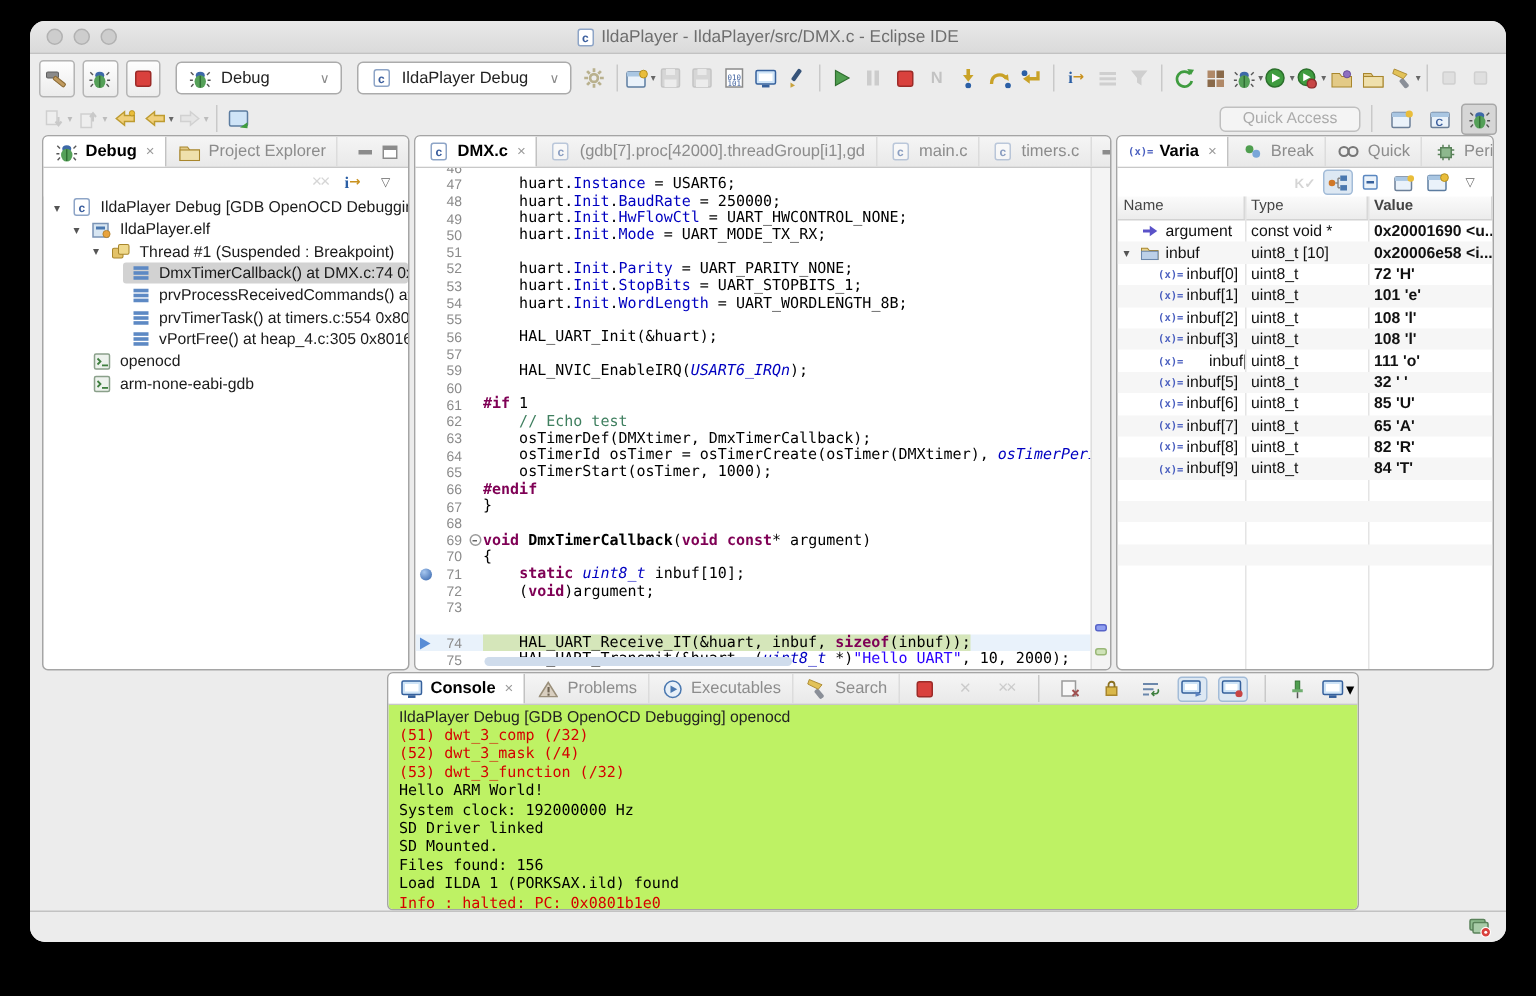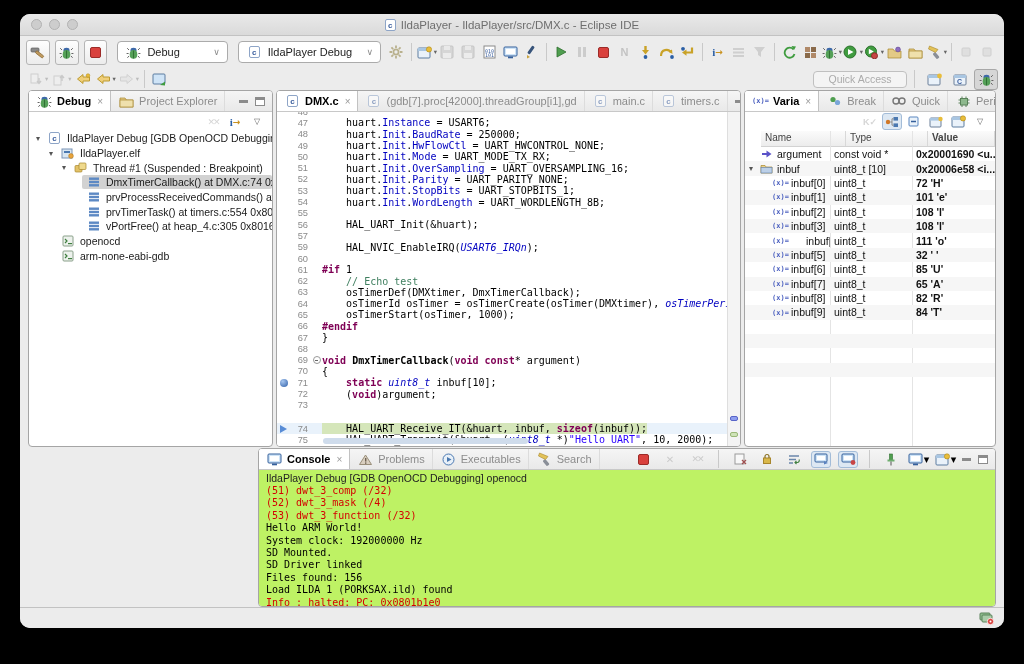--- a/index.html
+++ b/index.html
@@ -84,21 +84,21 @@
   .foldminus{width:8px;height:8px;border:1px solid #9a9a9a;border-radius:50%;position:relative;background:#fff;}
   .foldminus::after{content:"";position:absolute;left:1.5px;right:1.5px;top:3px;height:1px;background:#666;}
   .t-p{color:#000}.t-k{color:#7f0055;font-weight:bold}.t-f{color:#0000c0}
   .t-e{color:#0000c0;font-style:italic}.t-s{color:#2a00ff}.t-c{color:#3f7f5f}
   .t-b{color:#000;font-weight:bold}.t-d{color:#7f0055;font-weight:bold}
   .ruler{position:absolute;right:0;top:21px;bottom:0;width:13px;background:#f4f4f4;border-left:1px solid #dedede;}
   .rmark{position:absolute;left:2px;width:8px;height:5px;border-radius:2px;}
   .hsb{position:absolute;left:46px;bottom:2px;width:205px;height:6px;border-radius:3px;background:#cfdcec;}
 
   
-  .vhead{position:absolute;left:16px;right:0;top:40px;height:16px;display:flex;
+  .vhead{position:absolute;left:0;right:0;top:40px;height:16px;display:flex;
          background:linear-gradient(#fbfbfb,#ececec);border-bottom:1px solid #d2d2d2;
          font-size:10px;color:#444;}
   .vhead div{padding:1px 4px;border-right:1px solid #d8d8d8;}
   .vbody{position:absolute;left:0;right:0;top:56px;bottom:0;overflow:hidden;}
   .vrow{height:14.4px;display:flex;align-items:center;font-size:10.5px;color:#111;}
   .vrow.alt{background:#f6f6f6;}
   .vrow div{padding:0 4px;white-space:nowrap;overflow:hidden;height:100%;display:flex;align-items:center;}
   .vc-name{width:85px;flex:none;}
   .vc-type{width:82px;flex:none;}
   .vc-val{flex:1;font-weight:bold;}
@@ -767,21 +767,20 @@
             <div class="clr">
               <span class="ann"></span>
               <span class="ln">50</span>
               <span class="fold"></span>
               <span class="src"><span class="t-p">    huart.</span><span class="t-f">Init</span><span class="t-p">.</span><span class="t-f">Mode</span><span class="t-p"> = UART_MODE_TX_RX;</span></span>
             </div>
             <div class="clr">
               <span class="ann"></span>
               <span class="ln">51</span>
               <span class="fold"></span>
-              <span class="src"><span class="t-p">    huart.</span><span class="t-f">Init</span><span class="t-p">.</span><span class="t-f">OverSampling</span><span class="t-p"> = UART_OVERSAMPLING_16;</span></span>
             </div>
             <div class="clr">
               <span class="ann"></span>
               <span class="ln">52</span>
               <span class="fold"></span>
               <span class="src"><span class="t-p">    huart.</span><span class="t-f">Init</span><span class="t-p">.</span><span class="t-f">Parity</span><span class="t-p"> = UART_PARITY_NONE;</span></span>
             </div>
             <div class="clr">
               <span class="ann"></span>
               <span class="ln">53</span>
@@ -1171,21 +1170,21 @@
             <div class="vc-val">84 'T'</div>
           </div>
           <div class="vrow"></div>
           <div class="vrow alt"></div>
           <div class="vrow"></div>
           <div class="vrow alt"></div>
           <div class="vrow"></div>
         </div>
     </div>
 
-    <div class="panel" style="left:238px;top:434px;width:738px;height:159px;">
+    <div class="panel" style="left:238px;top:434px;width:648px;height:159px;">
       <div class="tabrow" id="conTabs">
           <span class="tab active">
             <span class="ic">
               <svg width="15" height="13">
                 <rect x="1" y="1" width="13" height="9" rx="1" fill="#cfe4f7" stroke="#35609c"></rect>
                 <rect x="3" y="3" width="9" height="5" fill="#ffffff"></rect>
                 <rect x="5" y="10.5" width="5" height="1.8" fill="#35609c"></rect>
               </svg>
             </span>
             <span>Console</span>
@@ -1313,22 +1312,22 @@
           </span>
         </div>
       <div class="conbody">
         <div class="conhead">IldaPlayer Debug [GDB OpenOCD Debugging] openocd</div>
         <div id="conLines">
             <div class="conline red">(51) dwt_3_comp (/32)</div>
             <div class="conline red">(52) dwt_3_mask (/4)</div>
             <div class="conline red">(53) dwt_3_function (/32)</div>
             <div class="conline">Hello ARM World!</div>
             <div class="conline">System clock: 192000000 Hz</div>
+            <div class="conline">SD Driver linked</div>
             <div class="conline">SD Mounted.</div>
-            <div class="conline">SD Driver linked</div>
             <div class="conline">Files found: 156</div>
             <div class="conline">Load ILDA 1 (PORKSAX.ild) found</div>
             <div class="conline red">Info : halted: PC: 0x0801b1e0</div>
           </div>
       </div>
     </div>
 
     <div class="statusbar">
       <span class="jobs">
           <svg width="16" height="14">

